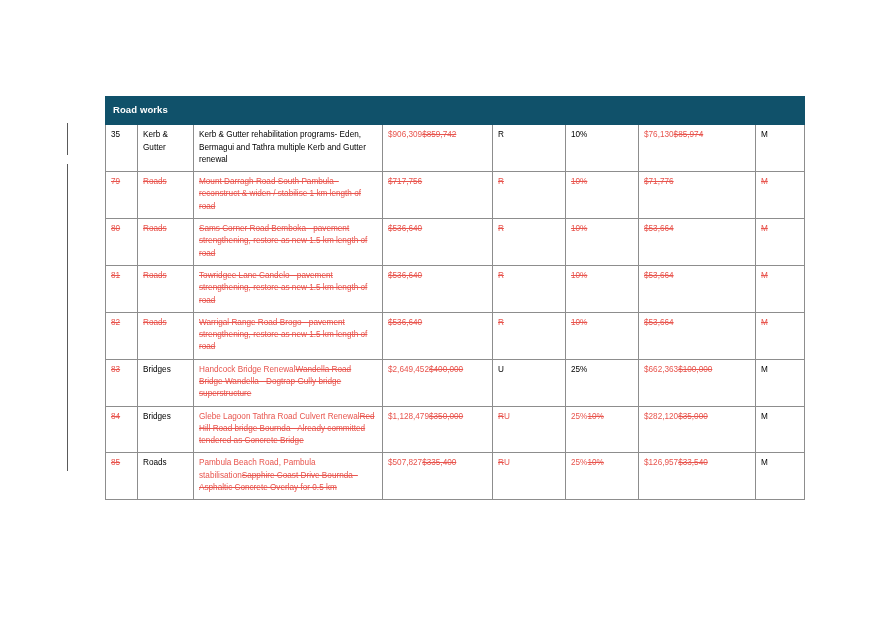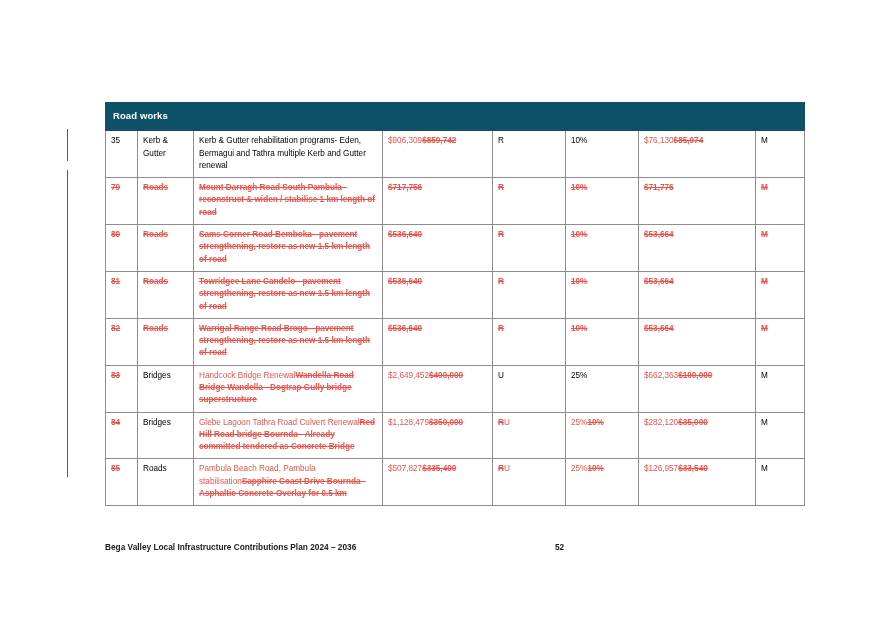--- a/index.html
+++ b/index.html
@@ -10,21 +10,21 @@
   body {
     width: 876px;
     height: 620px;
     font-family: "Liberation Sans", sans-serif;
     color: #000000;
     overflow: hidden;
     position: relative;
   }
   #page {
     position: absolute;
-    left: 0; top: 14px;
+    left: 0; top: 8px;
     width: 876px;
     height: 484px;
     background: #ffffff;
   }
 
   
   .change-bar {
     position: absolute;
     width: 1px;
     background: #5a5a5a;
@@ -73,21 +73,20 @@
 
   
   .ins {
     color: #e8554e;
     text-decoration-color: #e8554e;
   }
   .del {
     color: #e8554e;
     text-decoration: line-through;
     text-decoration-color: #e8554e;
-    font-weight: bold;
   }
   .plain { color: #000000; }
 
   
   .footer {
     position: absolute;
     left: 105px;
     top: 528px;
     width: 699px;
     font-size: 8.3px;
@@ -204,18 +203,14 @@
           <td><span class="ins">Pambula Beach Road, Pambula stabilisation</span><span class="del">Sapphire Coast Drive Bournda - Asphaltic Concrete Overlay for 0.5 km</span></td>
           <td><span class="ins">$507,827</span><span class="del">$335,400</span></td>
           <td><span class="del">R</span><span class="ins">U</span></td>
           <td><span class="ins">25%</span><span class="del">10%</span></td>
           <td><span class="ins">$126,957</span><span class="del">$33,540</span></td>
           <td><span class="plain">M</span></td>
         </tr>
       </tbody>
   </table>
 
-  <div class="footer">
-    <span class="footer-title">Bega Valley Local Infrastructure Contributions Plan 2024 – 2036</span>
-    <span class="footer-page">52</span>
-  </div>
 
 </div>
 
 </body></html>

